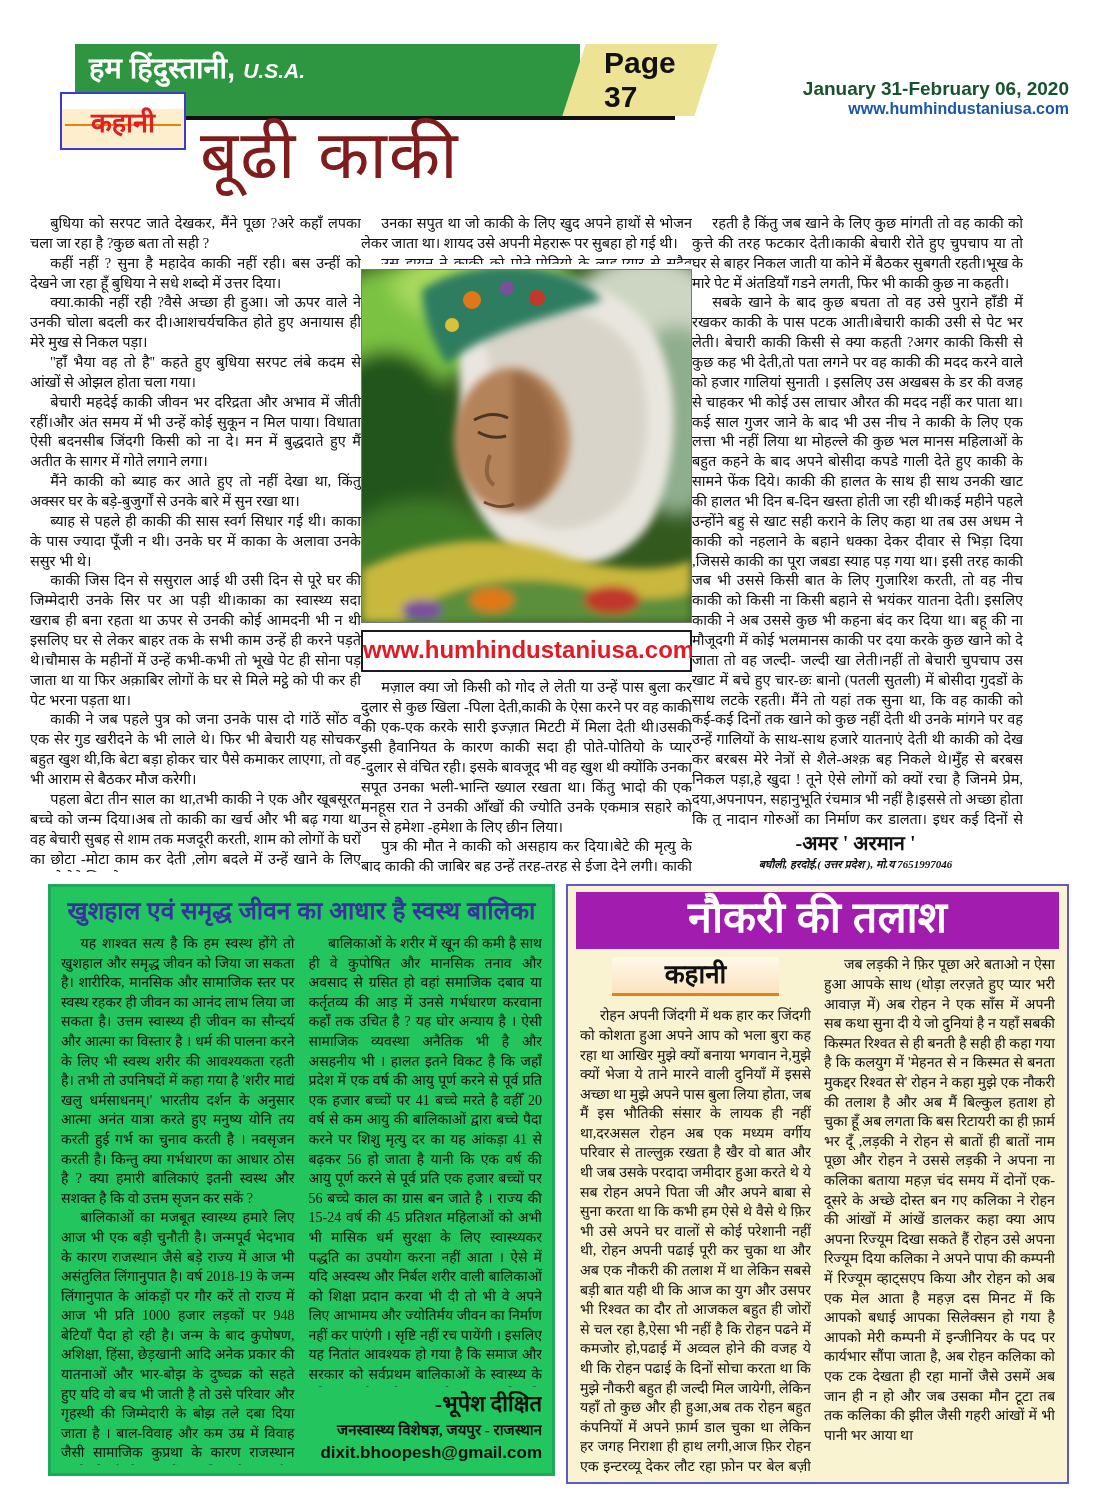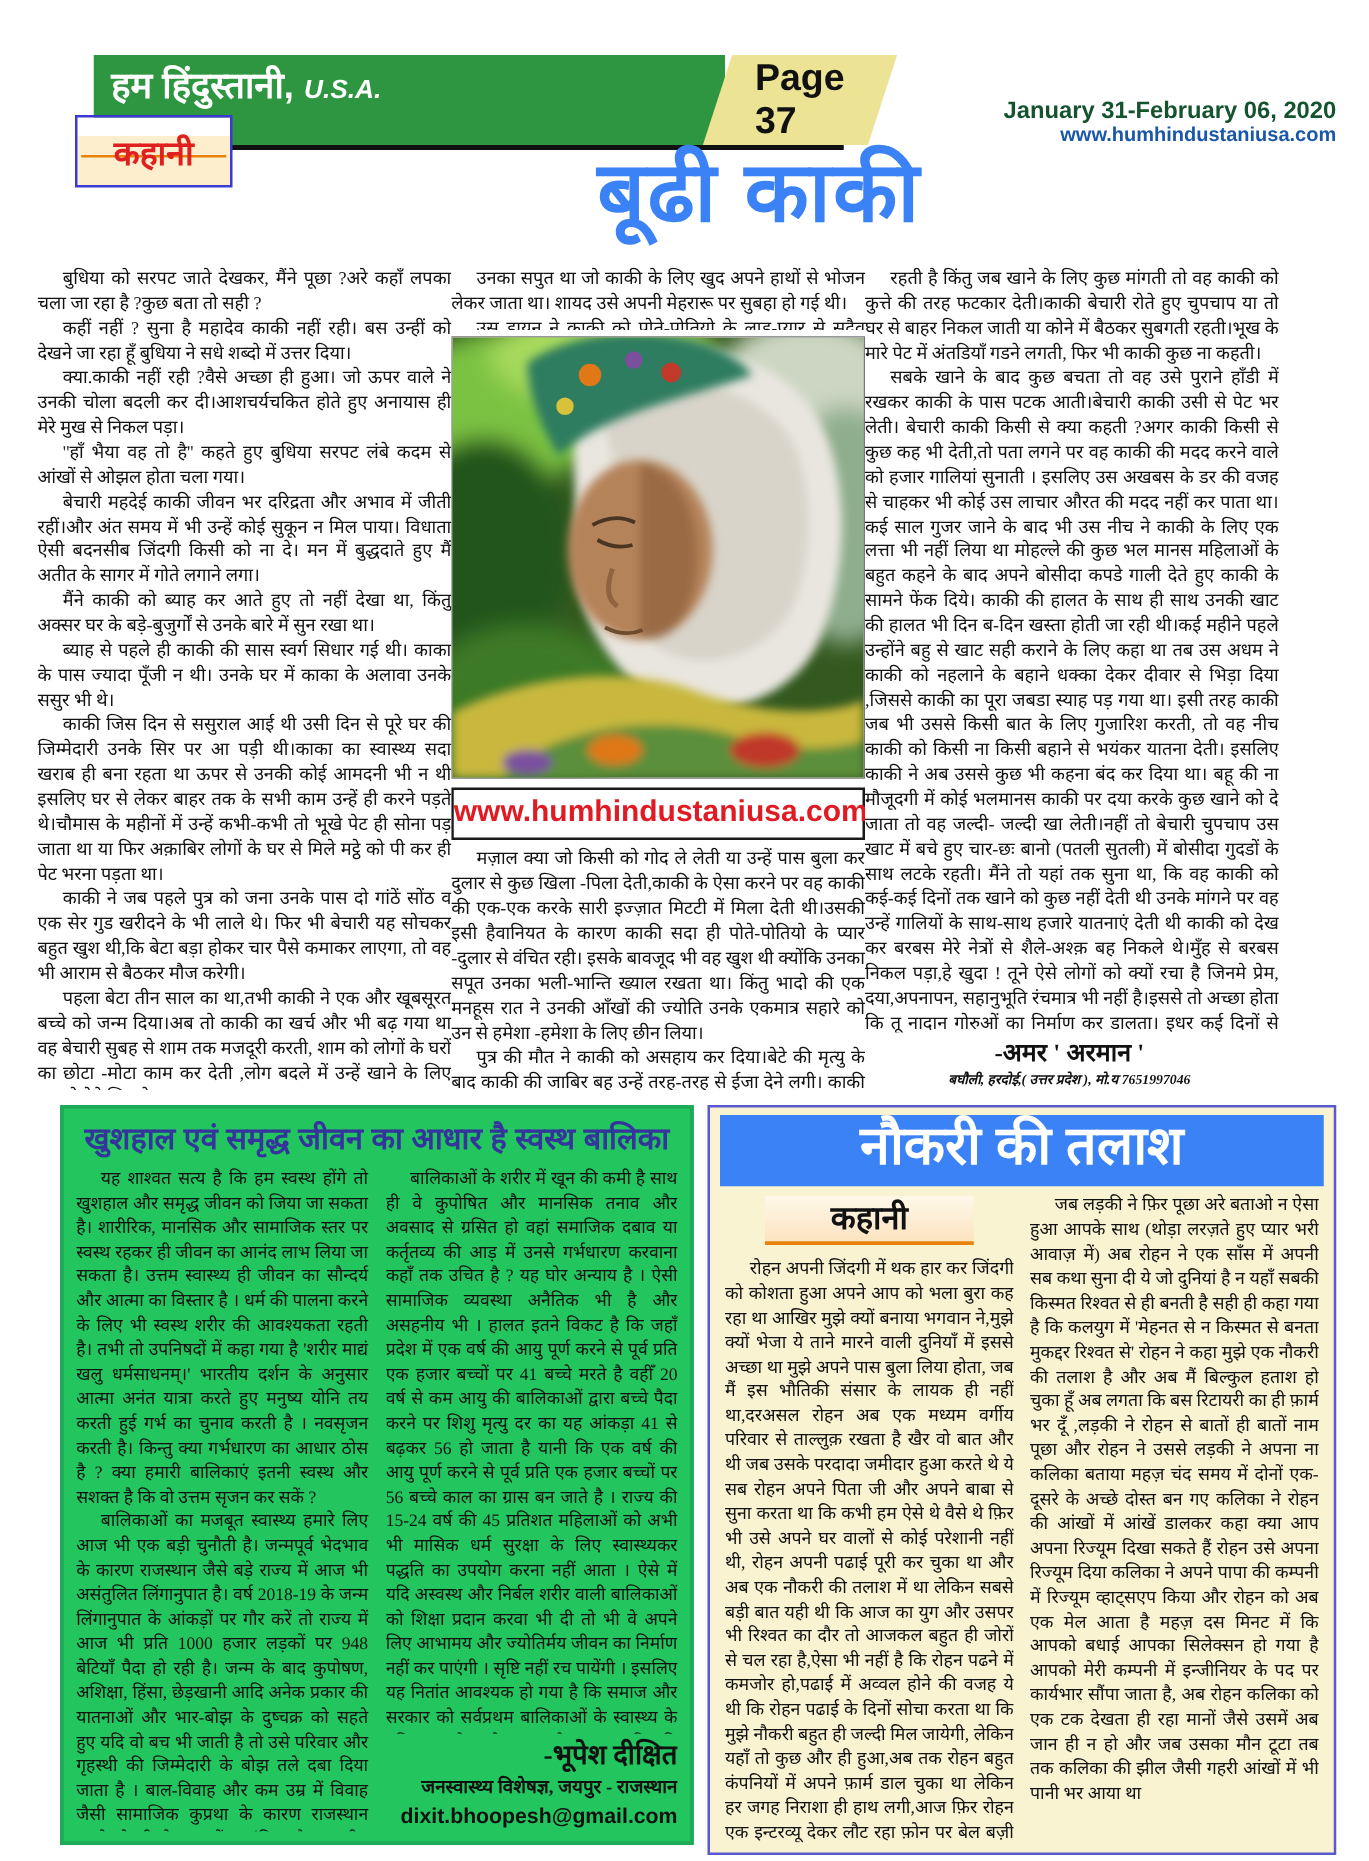--- a/index.html
+++ b/index.html
@@ -23,21 +23,21 @@
   .site-line { color:#1b57a8; font-weight:bold; font-size:16px; }
   
   .kahani-badge {
     position:absolute; left:60px; top:92px; width:126px; height:58px;
     border:2px solid #3b3bd1; background:linear-gradient(#ffffff 0 28%, #fdeecd 28% 100%);
     display:flex; align-items:center; justify-content:center;
   }
   .kahani-badge::after { content:""; position:absolute; left:3px; right:3px; top:55%; border-top:2px solid #e8820c; }
   .kahani-badge span { position:relative; z-index:1; color:#e02020; font-weight:900; font-size:27px; background:transparent; }
   .main-title {
-    margin:0 80px 0 200px; text-align:center; color:#3b82f6; font-weight:700;
+    margin:0 80px 0 200px; text-align:left; color:#7f1d1d; font-weight:400;
     font-size:67px; line-height:1.05; height:78px; letter-spacing:2px; font-family:"Liberation Sans", sans-serif;
   }
   
   .story { display:flex; margin:16px 30px 0 30px; height:658px; overflow:hidden; }
   .col { width:331px; flex:0 0 auto; text-align:justify; font-size:14.5px; line-height:1.37; overflow:hidden; display:flex; flex-direction:column; }
   .col .paras { overflow:hidden; }
   .col .grow { flex:1 1 auto; }
   p.para { margin:0; text-indent:1.4em; }
   .photo-frame { border:1px solid #777; margin:5px 0 0 0; }
   .photo-frame svg { display:block; }
@@ -56,21 +56,21 @@
     font-family:"Liberation Sans", sans-serif; margin:2px 0 8px 0; flex:0 0 auto;
   }
   .twocol { display:flex; gap:14px; flex:1 1 auto; overflow:hidden; }
   .tc { flex:1; font-size:14px; line-height:1.4; text-align:justify; overflow:hidden; display:flex; flex-direction:column; }
   .tc .paras { flex:1 1 auto; overflow:hidden; }
   .sig2 { text-align:right; flex:0 0 auto; padding-top:2px; }
   .sig2 .name { font-weight:bold; font-size:22px; }
   .sig2 .role { font-weight:bold; font-size:15px; }
   .sig2 .mail { font-weight:bold; font-size:17px; font-family:"Liberation Sans", sans-serif; }
   .boxB { flex:1; height:600px; border:2px solid #5a5ad0; background:#faf3d2; padding:6px 8px 8px 8px; display:flex; flex-direction:column; }
-  .banner { background:#3b82f6; text-align:center; color:#fff; font-weight:900; font-size:43px; line-height:1.15; padding:1px 0 7px 0; font-family:"Liberation Sans", sans-serif; flex:0 0 auto; }
+  .banner { background:#a21caf; text-align:center; color:#fff; font-weight:900; font-size:43px; line-height:1.15; padding:1px 0 7px 0; font-family:"Liberation Sans", sans-serif; flex:0 0 auto; }
   .nk-body { display:flex; gap:13px; padding:6px 4px 0 4px; flex:1 1 auto; overflow:hidden; }
   .nk-col { flex:1; font-size:14.2px; line-height:1.38; text-align:justify; overflow:hidden; display:flex; flex-direction:column; }
   .nk-col .paras { flex:1 1 auto; overflow:hidden; }
   .kahani-label {
     width:72%; margin:2px auto 10px auto; text-align:center; font-weight:900; font-size:26px; color:#111;
     background:linear-gradient(#fff8ea,#fbe3c0); border-bottom:3px solid #e8820c; flex:0 0 auto;
   }
   .sig3 { text-align:right; flex:0 0 auto; padding-top:2px; }
   .sig3 .name { font-weight:bold; font-size:17px; }
   .sig3 .phone { font-weight:bold; font-size:20px; font-family:"Liberation Sans", sans-serif; }

